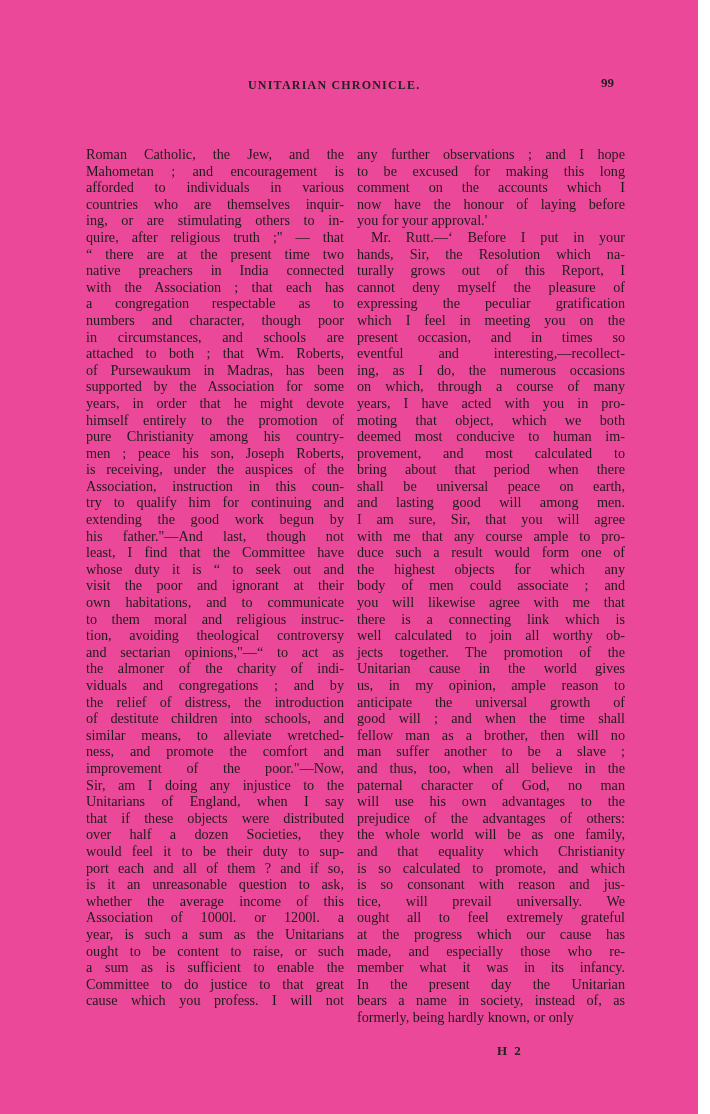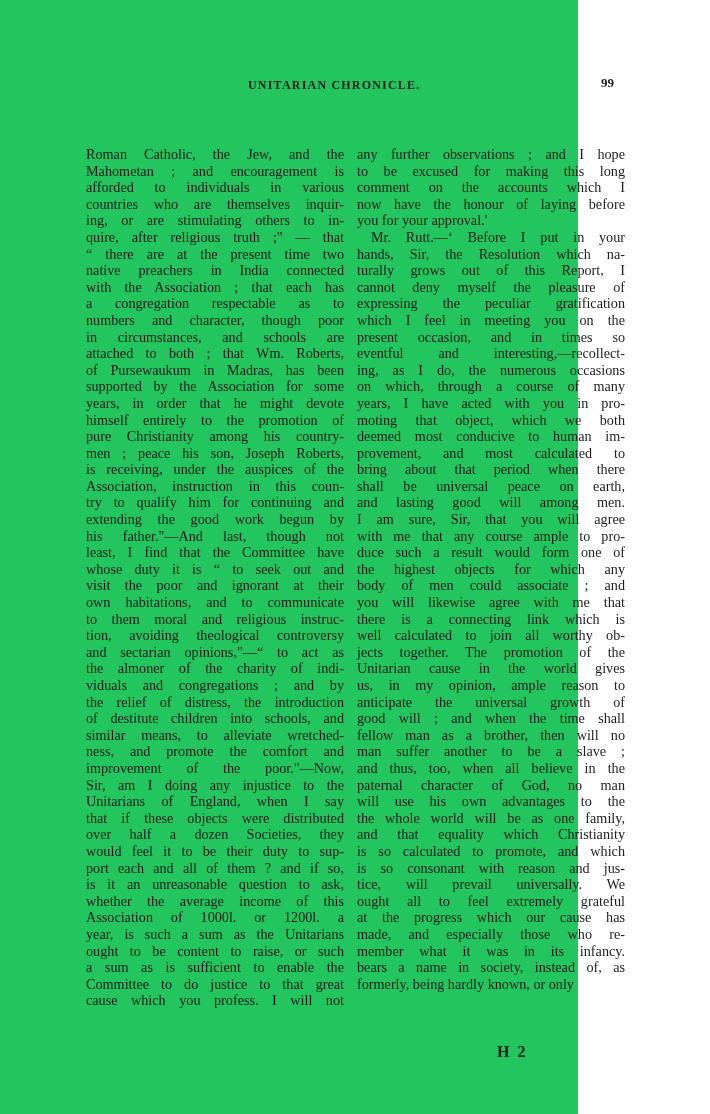--- a/index.html
+++ b/index.html
@@ -11,22 +11,22 @@
       width: 710px;
       height: 1114px;
       position: relative;
       overflow: hidden;
       font-family: "Liberation Serif", "DejaVu Serif", serif;
       color: #1a1a1a;
     }
     .page {
       position: absolute;
       left: 0; top: 0;
-      width: 578px; height: 1114px;
-      background: #22c55e;
+      width: 698px; height: 1114px;
+      background: #ec4899;
     }
     .running-head {
       position: absolute;
       top: 78px;
       left: 0;
       width: 710px;
       height: 20px;
     }
     .running-title {
       position: absolute;
@@ -66,21 +66,21 @@
     .line.last {
       text-align-last: left;
     }
     .line.indent {
       padding-left: 14px;
     }
     .signature {
       position: absolute;
       left: 497px;
       top: 1043px;
-      font-size: 16px;
+      font-size: 13px;
       font-weight: bold;
       letter-spacing: 2px;
       color: #222;
     }
   </style>
 </head>
 <body>
 
 <div class="page">
 
@@ -177,28 +177,30 @@
       <span class="line">jects together. The promotion of the</span>
       <span class="line">Unitarian cause in the world gives</span>
       <span class="line">us, in my opinion, ample reason to</span>
       <span class="line">anticipate the universal growth of</span>
       <span class="line">good will ; and when the time shall</span>
       <span class="line">fellow man as a brother, then will no</span>
       <span class="line">man suffer another to be a slave ;</span>
       <span class="line">and thus, too, when all believe in the</span>
       <span class="line">paternal character of God, no man</span>
       <span class="line">will use his own advantages to the</span>
+      <span class="line">prejudice of the advantages of others:</span>
       <span class="line">the whole world will be as one family,</span>
       <span class="line">and that equality which Christianity</span>
       <span class="line">is so calculated to promote, and which</span>
       <span class="line">is so consonant with reason and jus-</span>
       <span class="line">tice, will prevail universally. We</span>
       <span class="line">ought all to feel extremely grateful</span>
       <span class="line">at the progress which our cause has</span>
       <span class="line">made, and especially those who re-</span>
       <span class="line">member what it was in its infancy.</span>
+      <span class="line">In the present day the Unitarian</span>
       <span class="line">bears a name in society, instead of, as</span>
       <span class="line last">formerly, being hardly known, or only</span>
     </div>
 
   <div class="signature">H 2</div>
 
 </div>
 
 </body></html>

